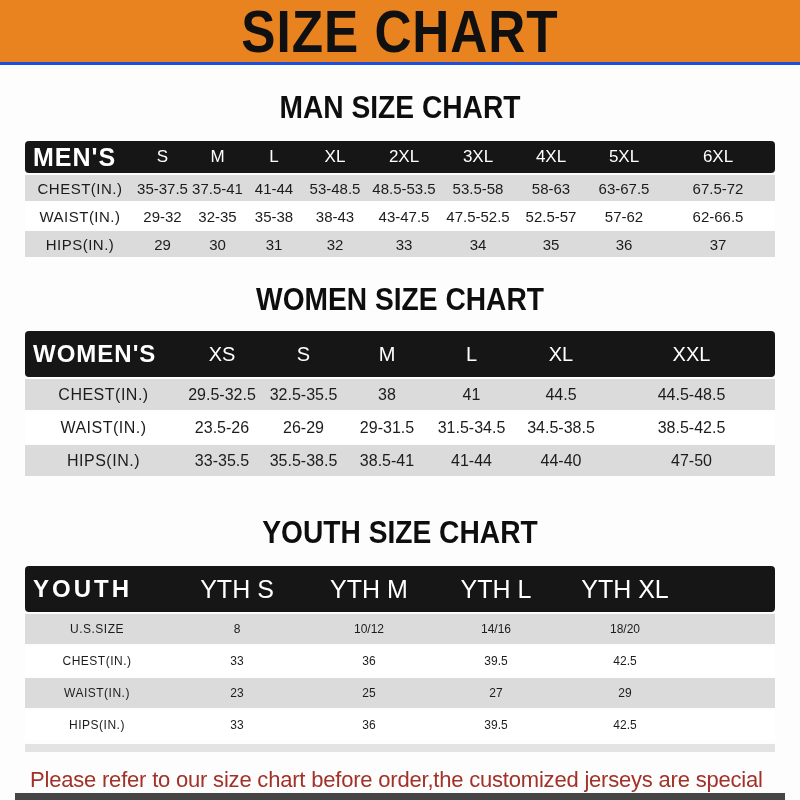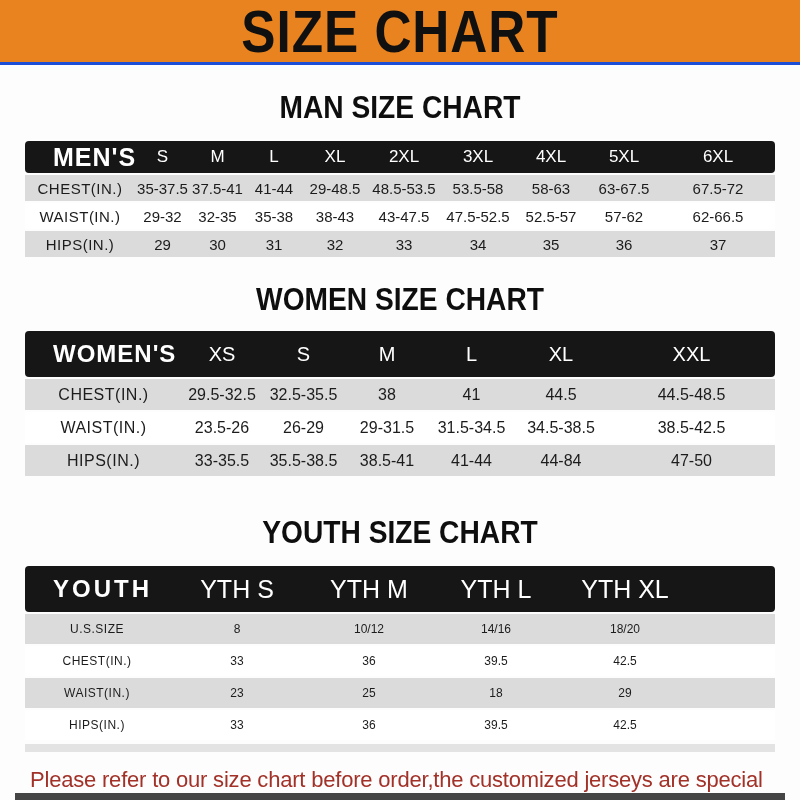--- a/index.html
+++ b/index.html
@@ -31,21 +31,21 @@
   .bar th{
     background:var(--bar-bg,#161616);color:#fff;font-weight:400;
     text-align:center;vertical-align:middle;
   }
   .bar th:first-child{border-radius:4px 0 0 4px;}
   .bar th:last-child{border-radius:0 4px 4px 0;}
   .men-bar th{height:30px;font-size:17px;}
   .big-bar th{height:44px;font-size:20px;margin-top:48px;}
   .youth-bar th{font-size:25px;text-align:center;}
   th.corner{
-    text-align:left;padding-left:28px;font-weight:bold;letter-spacing:1px;
+    text-align:left;padding-left:8px;font-weight:bold;letter-spacing:1px;
   }
   .men-bar th.corner{font-size:25px;}
   .big-bar th.corner{font-size:24px;}
   .youth-bar th.corner{letter-spacing:3px;}
   tr.row td{
     text-align:center;vertical-align:middle;font-size:15px;color:#1c1c1c;
     height:24px;background:#ffffff;
   }
   tr.row td.rlabel{letter-spacing:0.5px;}
   tr.gray td{background:var(--row-alt,#DBDBDB);}
@@ -95,21 +95,21 @@
     <th>3XL</th>
     <th>4XL</th>
     <th>5XL</th>
     <th>6XL</th>
   </tr>
   <tr class="row gray">
     <td class="rlabel">CHEST(IN.)</td>
     <td>35-37.5</td>
     <td>37.5-41</td>
     <td>41-44</td>
-    <td>29-48.5</td>
+    <td>53-48.5</td>
     <td>48.5-53.5</td>
     <td>53.5-58</td>
     <td>58-63</td>
     <td>63-67.5</td>
     <td>67.5-72</td>
   </tr>
   <tr class="row">
     <td class="rlabel">WAIST(IN.)</td>
     <td>29-32</td>
     <td>32-35</td>
@@ -175,21 +175,21 @@
     <td>31.5-34.5</td>
     <td>34.5-38.5</td>
     <td>38.5-42.5</td>
   </tr>
   <tr class="row gray">
     <td class="rlabel">HIPS(IN.)</td>
     <td>33-35.5</td>
     <td>35.5-38.5</td>
     <td>38.5-41</td>
     <td>41-44</td>
-    <td>44-84</td>
+    <td>44-40</td>
     <td>47-50</td>
   </tr>
 </tbody>
   </table>
 
 <div class="section-heading h-youth">YOUTH SIZE CHART</div>
 
 <table class="size-table y-table">
   <colgroup>
     <col style="width:144px">
@@ -221,21 +221,21 @@
     <td>33</td>
     <td>36</td>
     <td>39.5</td>
     <td>42.5</td>
     <td></td>
   </tr>
   <tr class="row gray">
     <td class="rlabel">WAIST(IN.)</td>
     <td>23</td>
     <td>25</td>
-    <td>18</td>
+    <td>27</td>
     <td>29</td>
     <td></td>
   </tr>
   <tr class="row">
     <td class="rlabel">HIPS(IN.)</td>
     <td>33</td>
     <td>36</td>
     <td>39.5</td>
     <td>42.5</td>
     <td></td>

